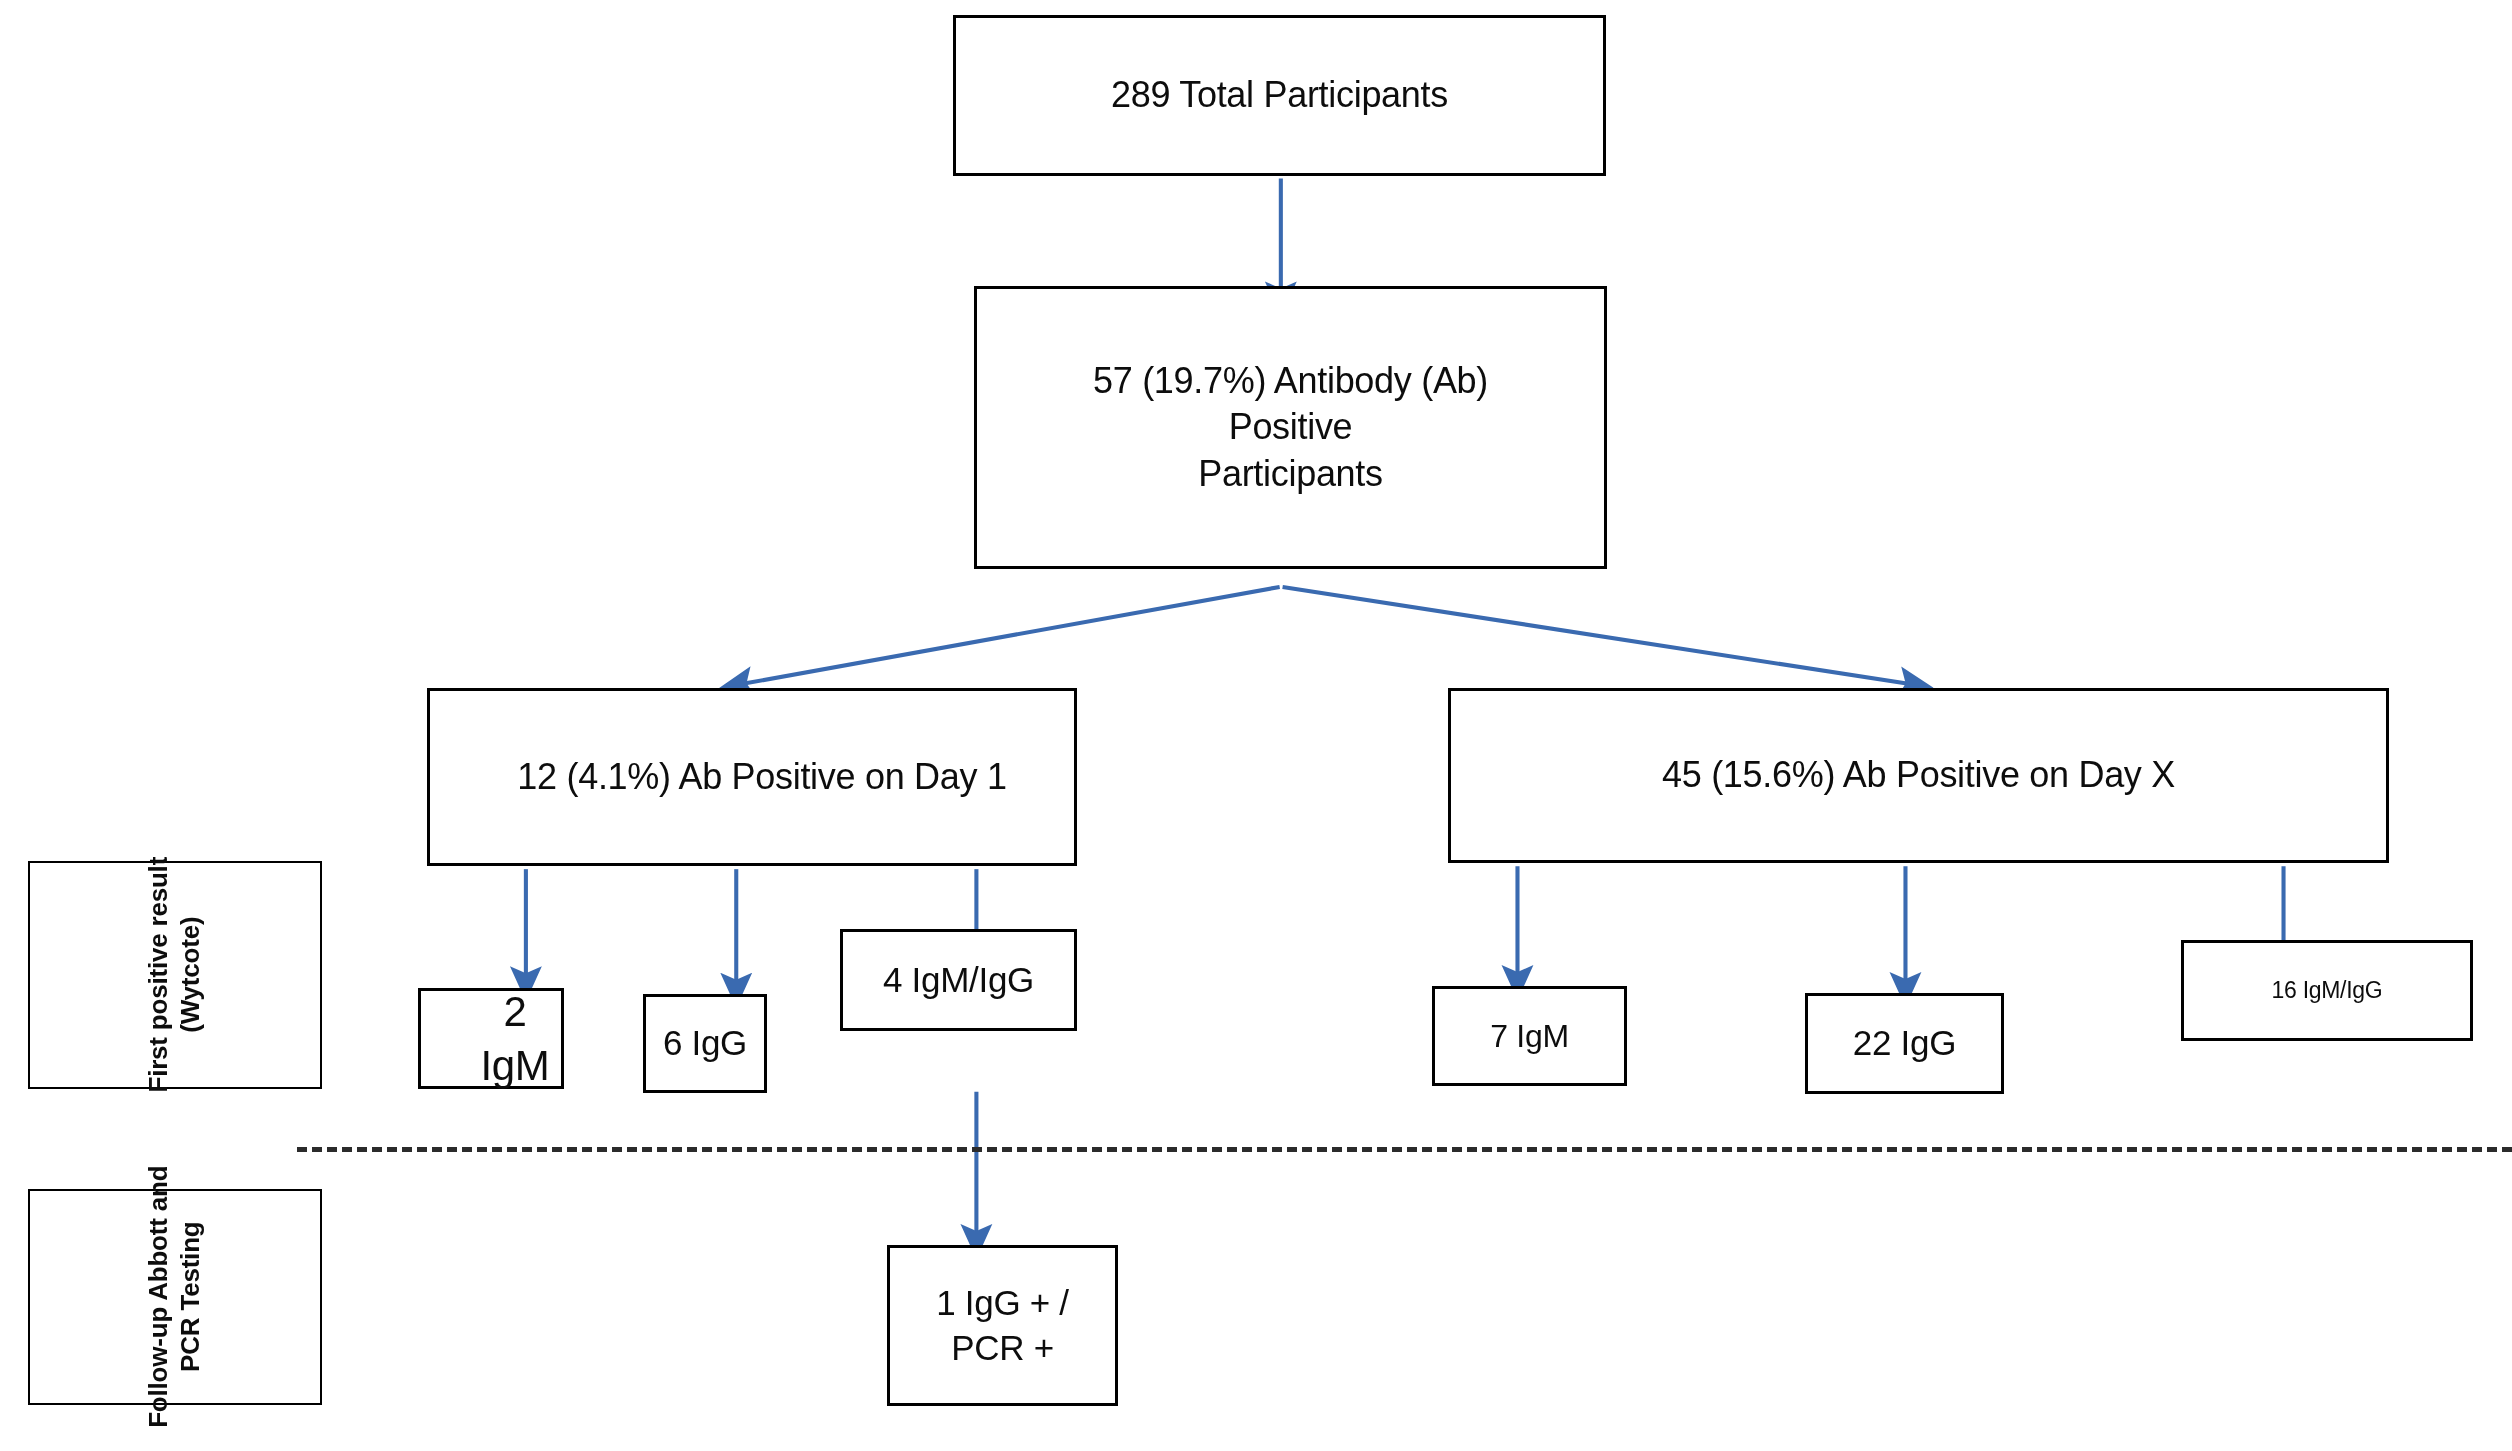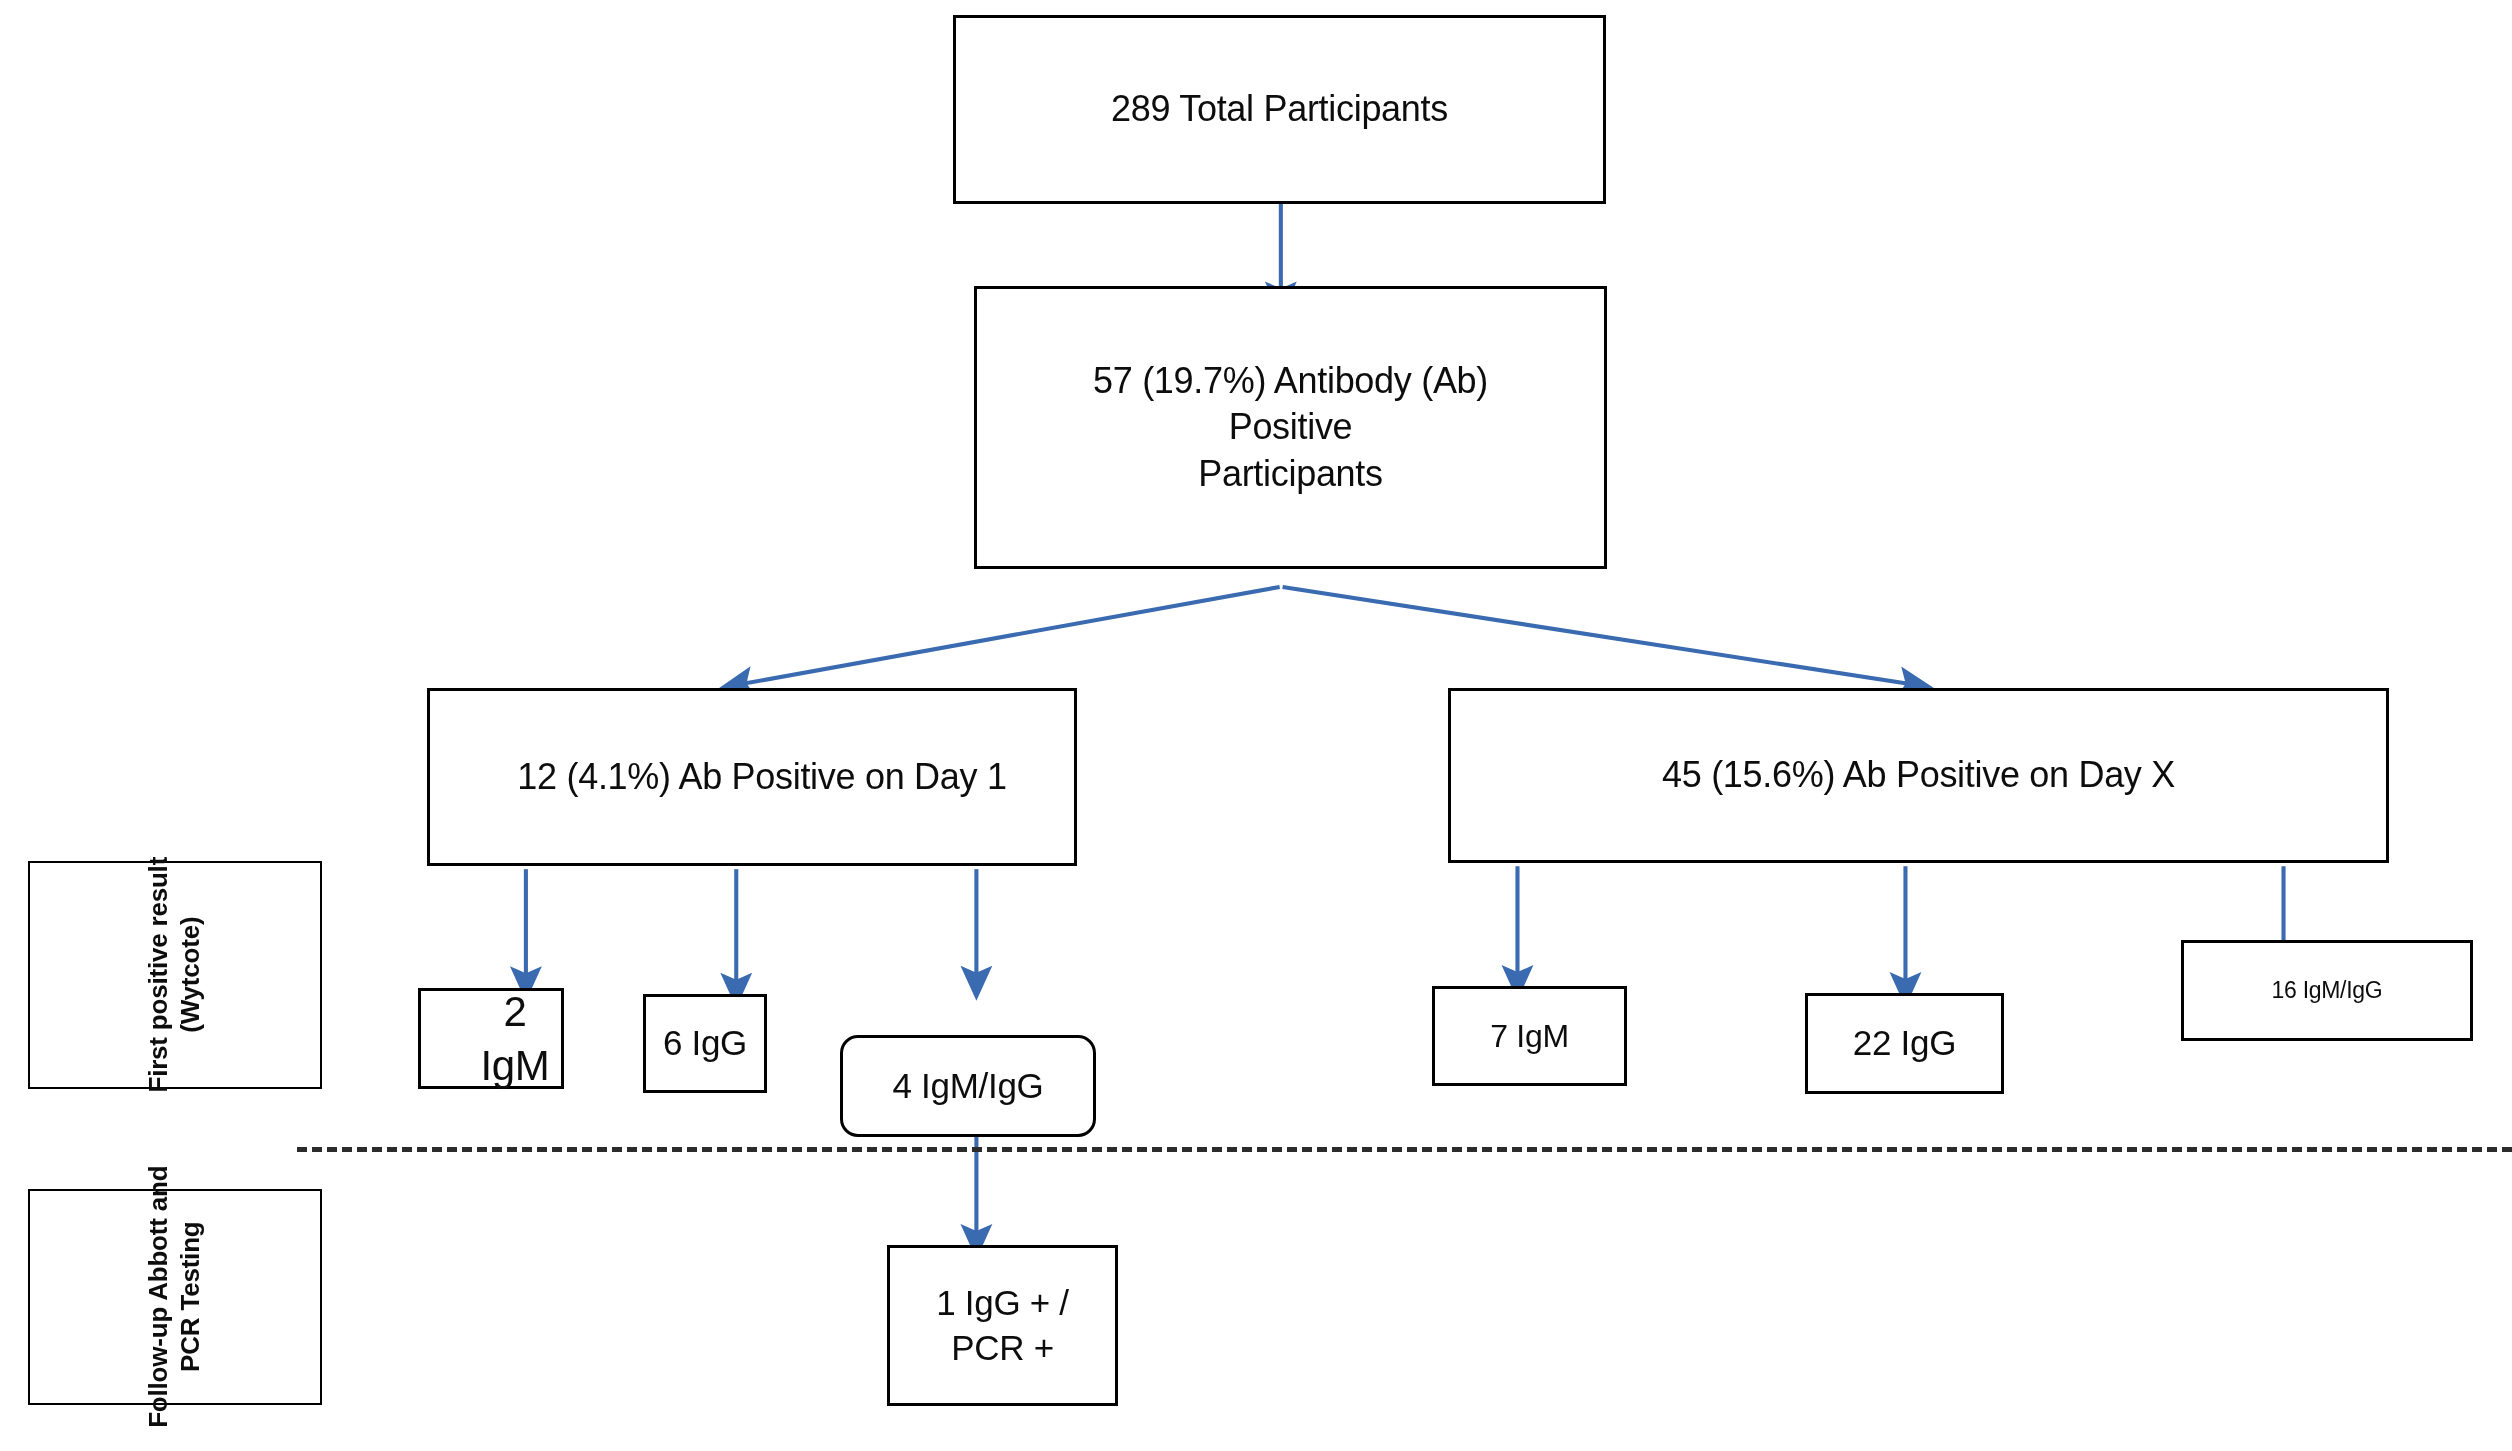--- a/index.html
+++ b/index.html
@@ -29,27 +29,27 @@
     z-index: 3;
   }
   .node .node-text {
     display: block;
     width: 100%;
     line-height: 1.28;
     white-space: pre-line;
     letter-spacing: -0.3px;
   }
   
-  #node-total        { left: 953px; top: 15px;   width: 653px; height: 189px; font-size: 36px; }
+  #node-total        { left: 953px; top: 15px;   width: 653px; height: 161px; font-size: 36px; }
   #node-abpos        { left: 974px; top: 286px;  width: 633px; height: 283px; font-size: 36px; }
   #node-day1         { left: 427px;  top: 688px; width: 650px; height: 178px; font-size: 36px; padding-left: 20px; }
   #node-dayx         { left: 1448px; top: 688px; width: 941px; height: 175px; font-size: 36px; }
   #node-d1-igm       { left: 418px;  top: 988px; width: 146px;  height: 101px; font-size: 42px; padding-left: 48px; }
   #node-d1-igg       { left: 643px; top: 994px; width: 124px;  height: 99px; font-size: 35px; }
-  #node-d1-igmigg    { left: 840px; top: 1035px; width: 256px;  height: 102px; font-size: 35px; border-radius: 18px; }
+  #node-d1-igmigg    { left: 840px; top: 929px; width: 237px;  height: 102px; font-size: 35px; }
   #node-dx-igm       { left: 1432px; top: 986px; width: 195px;  height: 100px; font-size: 32px; }
   #node-dx-igg       { left: 1805px; top: 993px; width: 199px;  height: 101px; font-size: 35px; }
   #node-dx-igmigg    { left: 2181px; top: 940px; width: 292px;  height: 101px; font-size: 23px; }
   #node-followup-res { left: 887px; top: 1245px; width: 231px;  height: 161px; font-size: 35px; }
 
   
   .side-label {
     position: absolute;
     box-sizing: border-box;
     border: 2.9px solid #000000;

